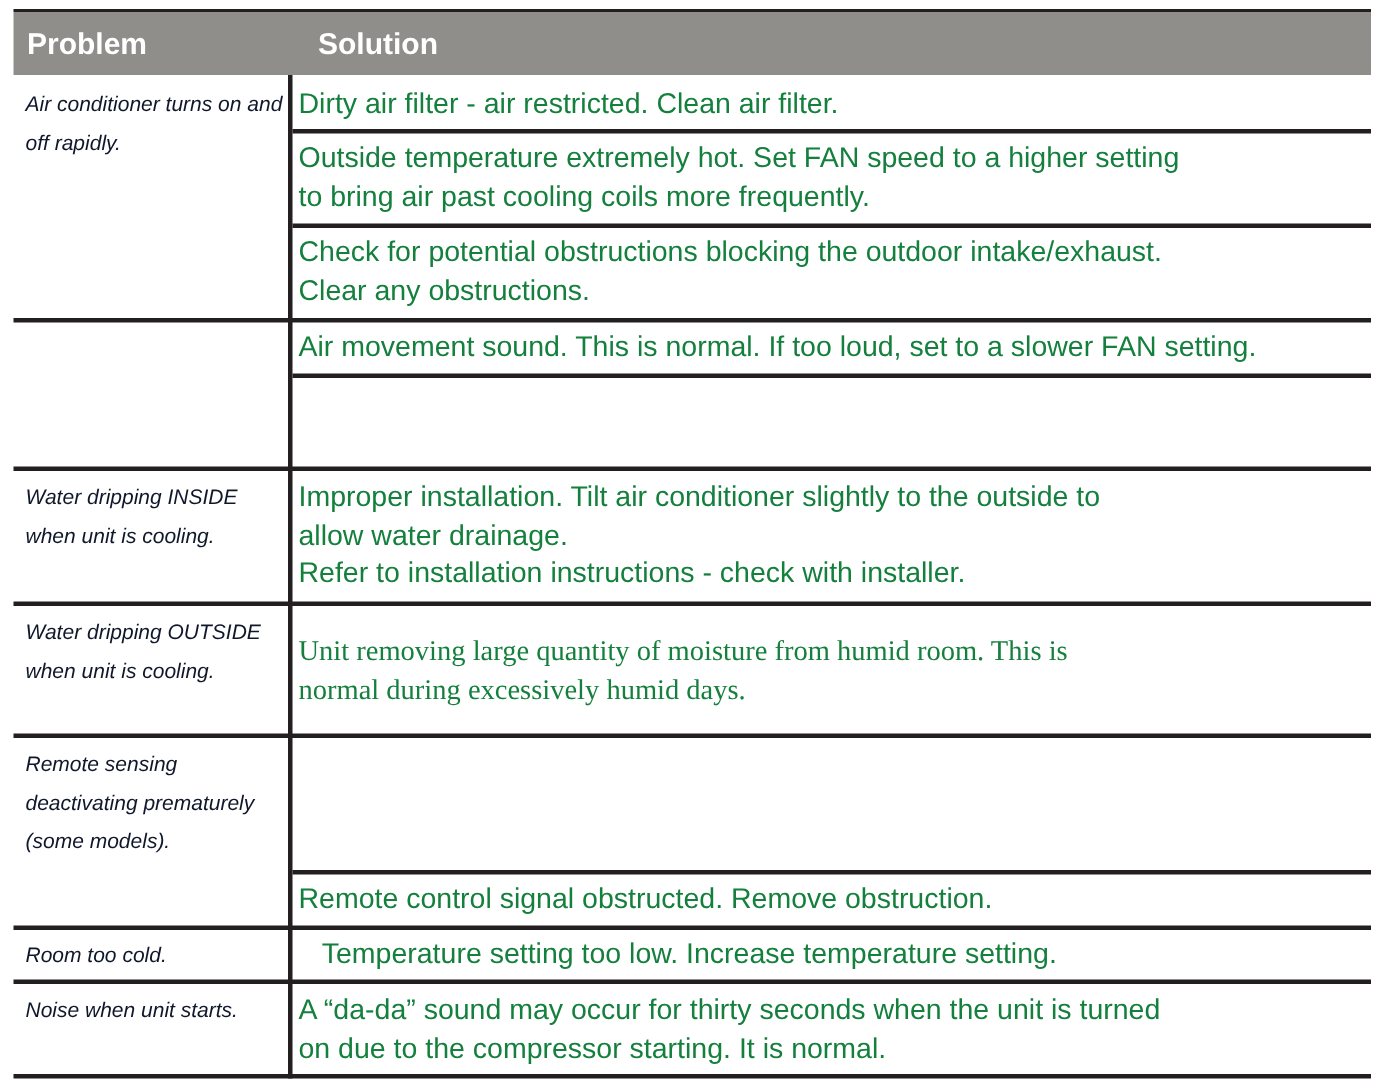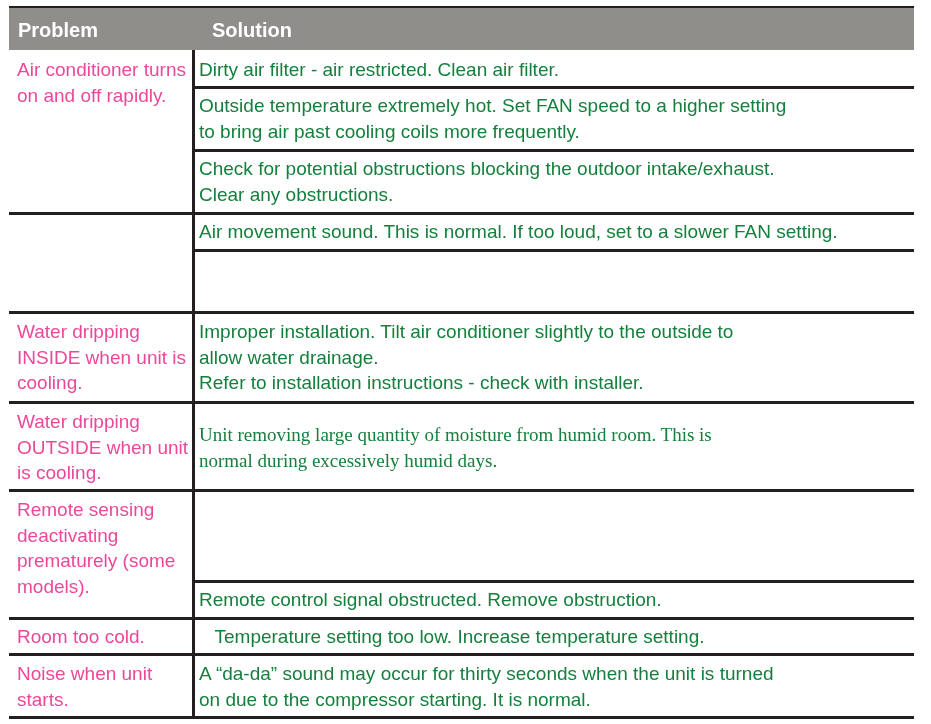--- a/index.html
+++ b/index.html
@@ -7,21 +7,21 @@
          font-family:"Liberation Sans", "DejaVu Sans", sans-serif; color:#333333; }
   #table { position:absolute; left:9px; top:6px; width:905px; height:713px; }
   .topline { position:absolute; left:0; top:0; width:905px; height:2px; background:#231f20; }
   .header { position:absolute; left:0; top:2px; width:905px; height:42px; background:#8f8e8a; }
   .hcell { position:absolute; top:0; height:28px; line-height:44px; color:#ffffff;
            font-size:20px; font-weight:bold; }
   .vline { position:absolute; left:183px; top:44px; width:3px; height:669px; background:#231f20; }
   .hline { position:absolute; height:3px; background:#231f20; }
   .full { left:0; width:905px; }
   .inner { left:186px; width:719px; }
-  .prob { position:absolute; left:8px; width:172px; font-size:19px; line-height:25.5px; color:#ec4899; }
+  .prob { position:absolute; left:8px; width:172px; font-size:14px; line-height:25.5px; color:#0f172a;font-style:italic; }
   .sol { position:absolute; left:190px; width:715px; font-size:19px; line-height:25.5px; color:#15803d; white-space:pre; }
 </style>
 </head>
 <body>
 
 <div id="table">
   <div class="topline"></div>
   <div class="header">
     <div class="hcell" style="left:9px;">Problem</div>
     <div class="hcell" style="left:203px;">Solution</div>

